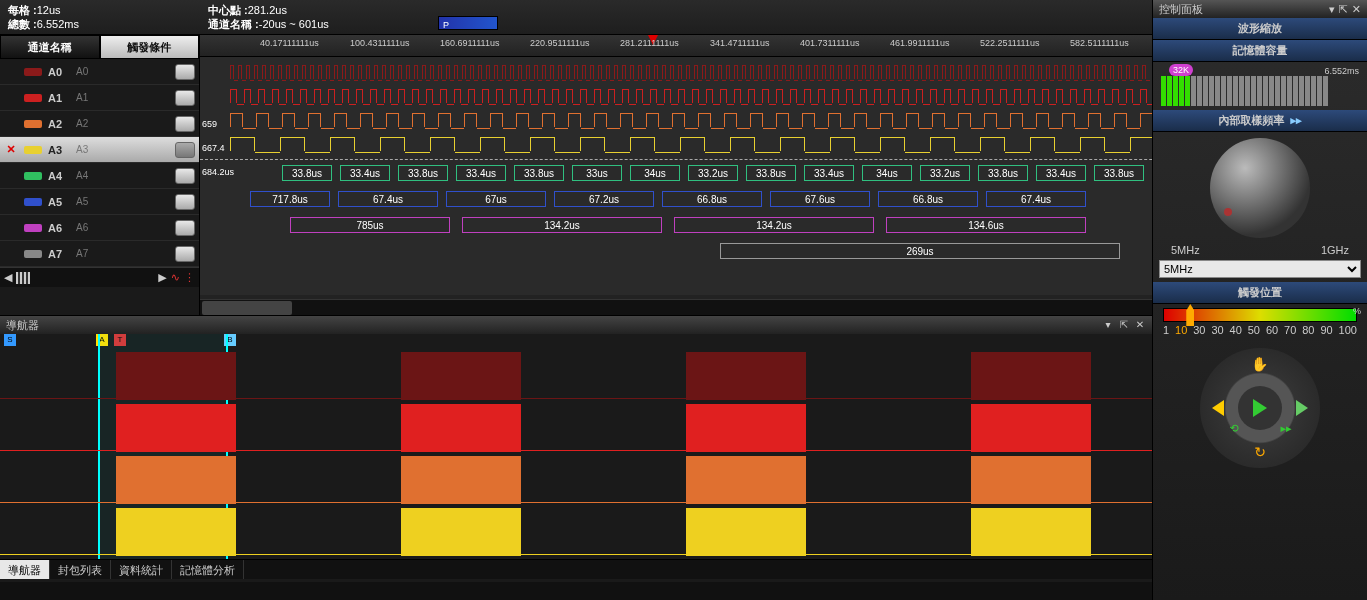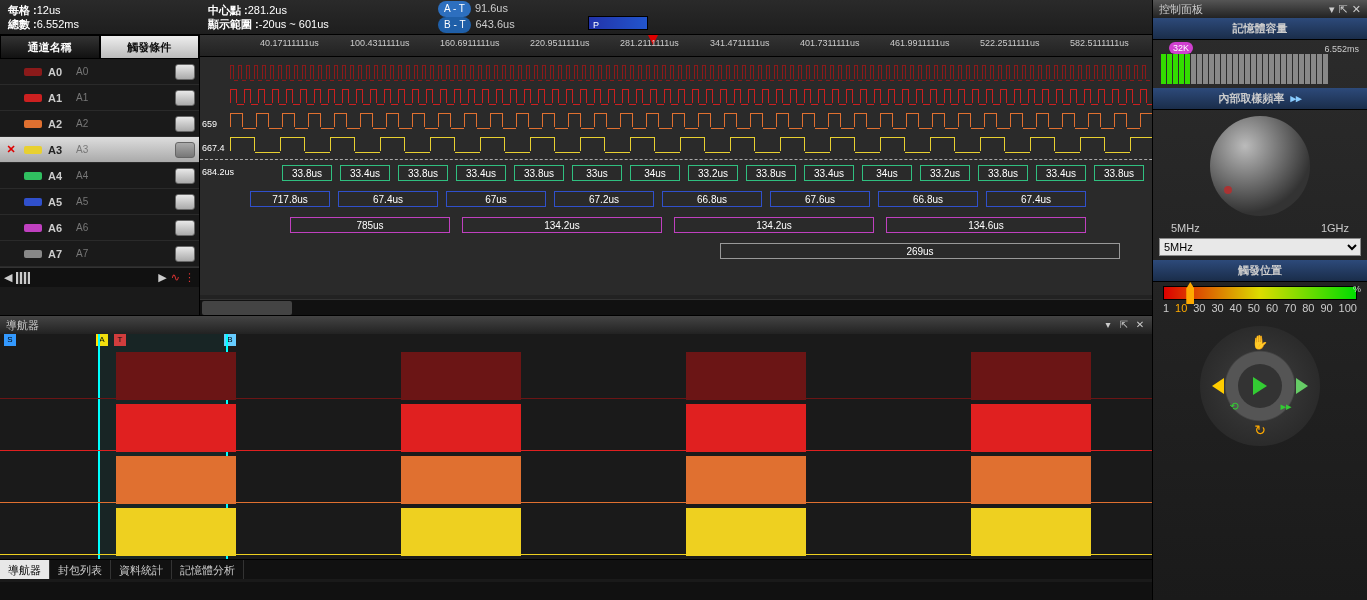--- a/index.html
+++ b/index.html
@@ -97,25 +97,21 @@
 </head>
 <body>
 
 <div class="topbar">
   <div class="seg" style="width:200px">
     <div><span class="lbl">每格 :</span><span class="val">12us</span></div>
     <div><span class="lbl">總數 :</span><span class="val">6.552ms</span></div>
   </div>
   <div class="seg" style="width:230px">
     <div><span class="lbl">中心點 :</span><span class="val">281.2us</span></div>
-    <div><span class="lbl">顯示範圍 :</span><span class="val">-20us ~ 601us</span></div>
-  </div>
-  <div class="seg" style="width:150px">
-    <div><span class="badge ba">A - T</span><span>91.6us</span></div>
-    <div><span class="badge bb">B - T</span><span>643.6us</span></div>
+    <div><span class="lbl">通道名稱 :</span><span class="val">-20us ~ 601us</span></div>
   </div>
   <div class="seg">
       <div style="width:60px;height:14px;background:linear-gradient(90deg,#23a,#25c);border:1px solid #000;margin-top:12px"><span style="color:#fff;font-size:9px;padding-left:4px">P</span></div>
     </div>
   <div class="topbar-right">
     <select class="mini-sel"><option>A</option></select>
     <span style="color:#ccc">▾</span>
     <select class="mini-sel"><option>0</option></select>
     <span style="color:#ccc">▾</span>
     <div class="ico-btn blue">
@@ -797,20 +793,21 @@
 <div class="ctrl-panel">
   <div class="cp-title">
     <span>控制面板</span>
     <div class="right">
       <span class="win-ico">▾</span>
       <span class="win-ico">⇱</span>
       <span class="win-ico">✕</span>
     </div>
   </div>
 
+  <div class="cp-sec-h">波形縮放</div>
 
   <div class="cp-sec-h">記憶體容量</div>
   <div class="mem-bar">
     <div class="mem-bub">32K</div>
     <div class="mem-txt">6.552ms</div>
     <div class="bars" id="mem-bars">
         <div class="b on"></div>
         <div class="b on"></div>
         <div class="b on"></div>
         <div class="b on"></div>

